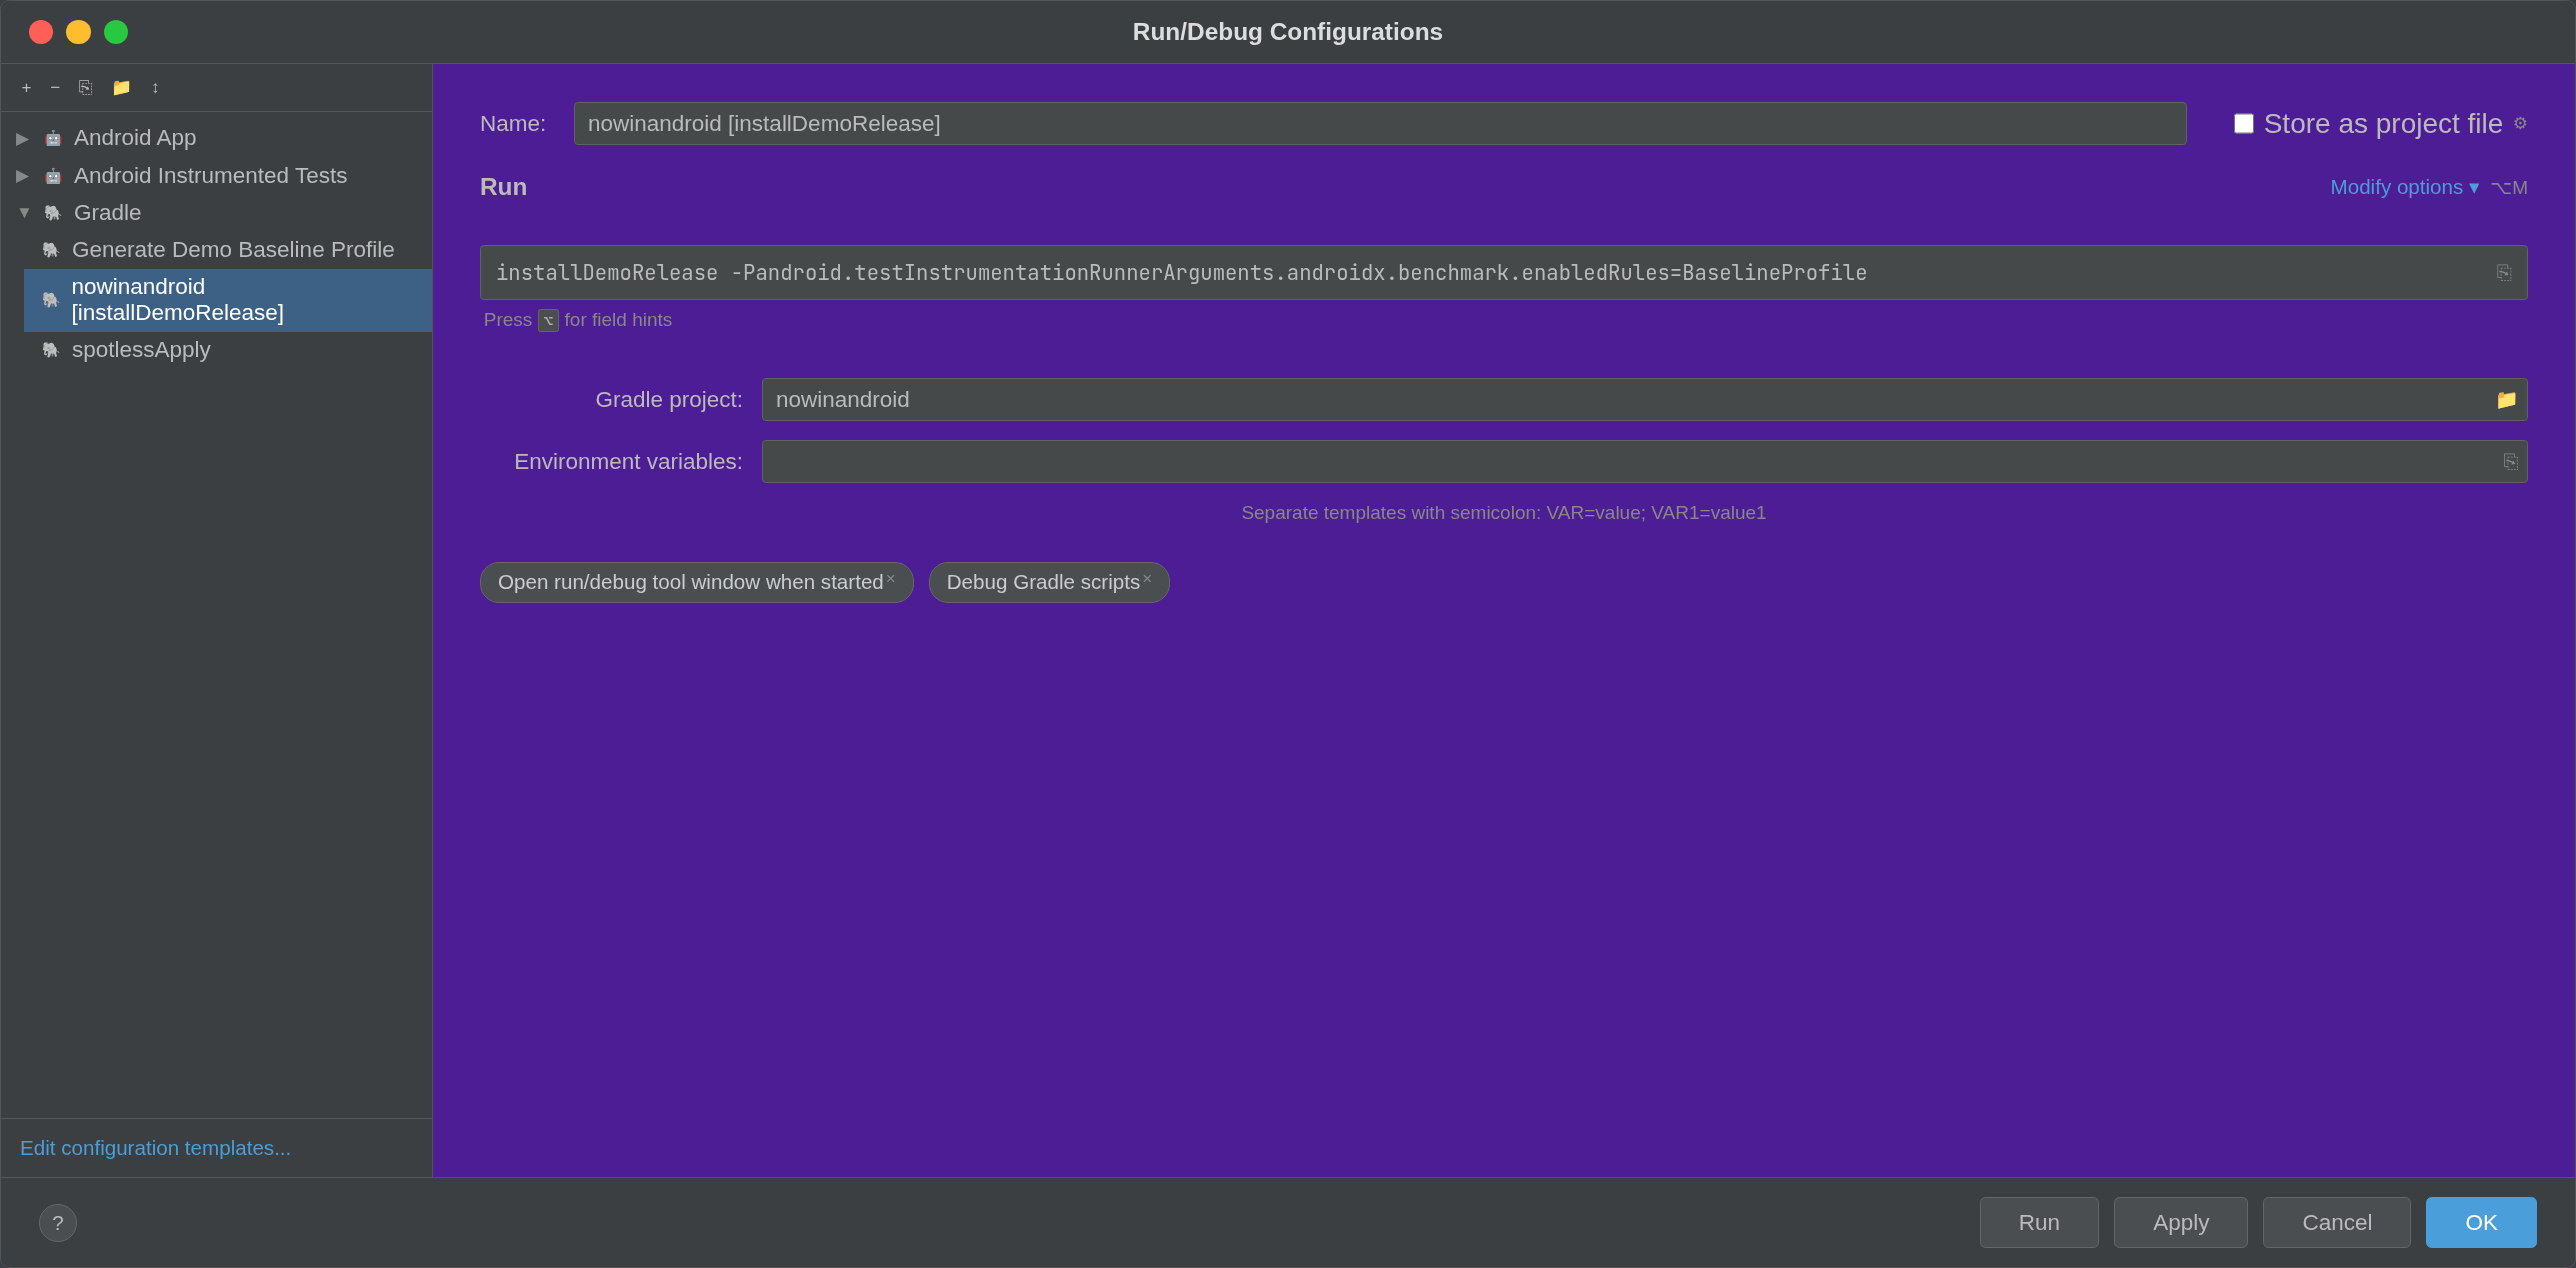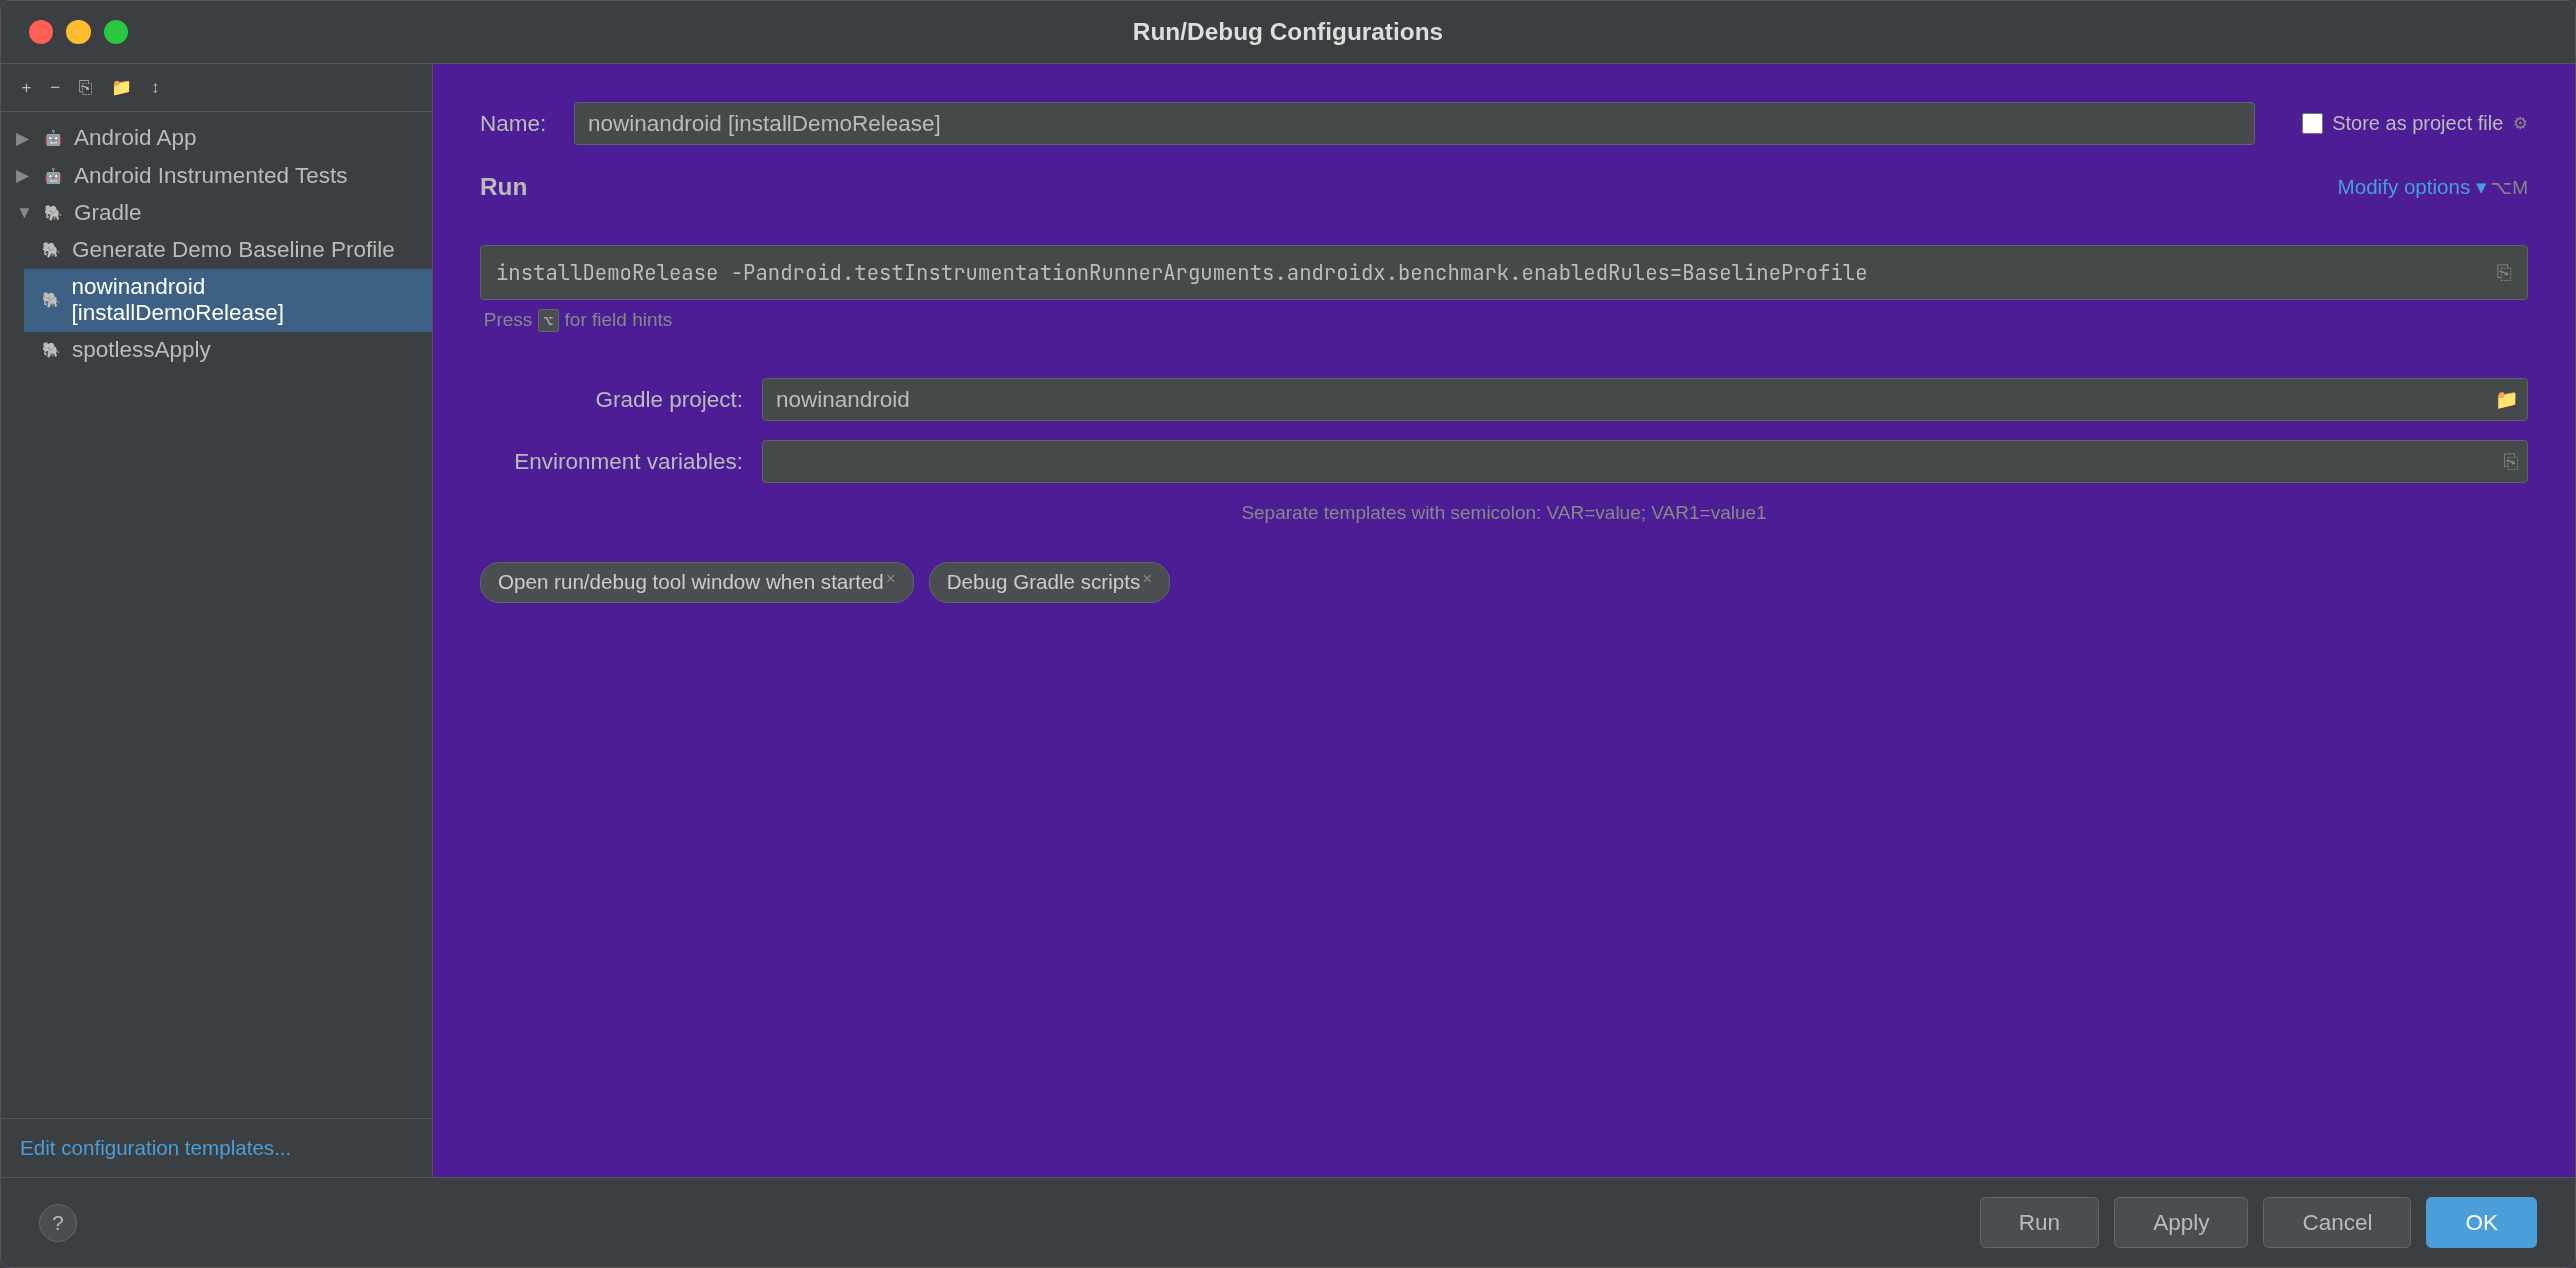--- a/index.html
+++ b/index.html
@@ -187,21 +187,21 @@
       margin-left: 28px;
     }
 
     .store-checkbox {
       width: 20.6px;
       height: 20.6px;
       accent-color: #4a9eda;
     }
 
     .store-label {
-      font-size: 20px;
+      font-size: 28px;
       color: #bbbbbb;
     }
 
     .gear-icon-small {
       font-size: 17px;
       color: #888;
     }
 
     .run-section {
       margin-bottom: 19px;
@@ -486,21 +486,21 @@
         <div class="store-as-project">
           <input type="checkbox" class="store-checkbox" style="">
           <span class="store-label">Store as project file</span>
           <span class="gear-icon-small">⚙</span>
         </div>
       </div>
 
       <div class="run-section">
         <div class="section-header">
           <span class="section-title">Run</span>
-          <div style="display:flex;align-items:center;gap:4px;">
+          <div style="display:flex;align-items:center;gap:11px;">
             <button class="modify-options-btn">
               <span>Modify options</span>
               <span>▾</span>
             </button>
             <span class="shortcut-hint">⌥M</span>
           </div>
         </div>
 
         <div class="run-command-area">
           <span class="run-command-text">installDemoRelease -Pandroid.testInstrumentationRunnerArguments.androidx.benchmark.enabledRules=BaselineProfile</span>

